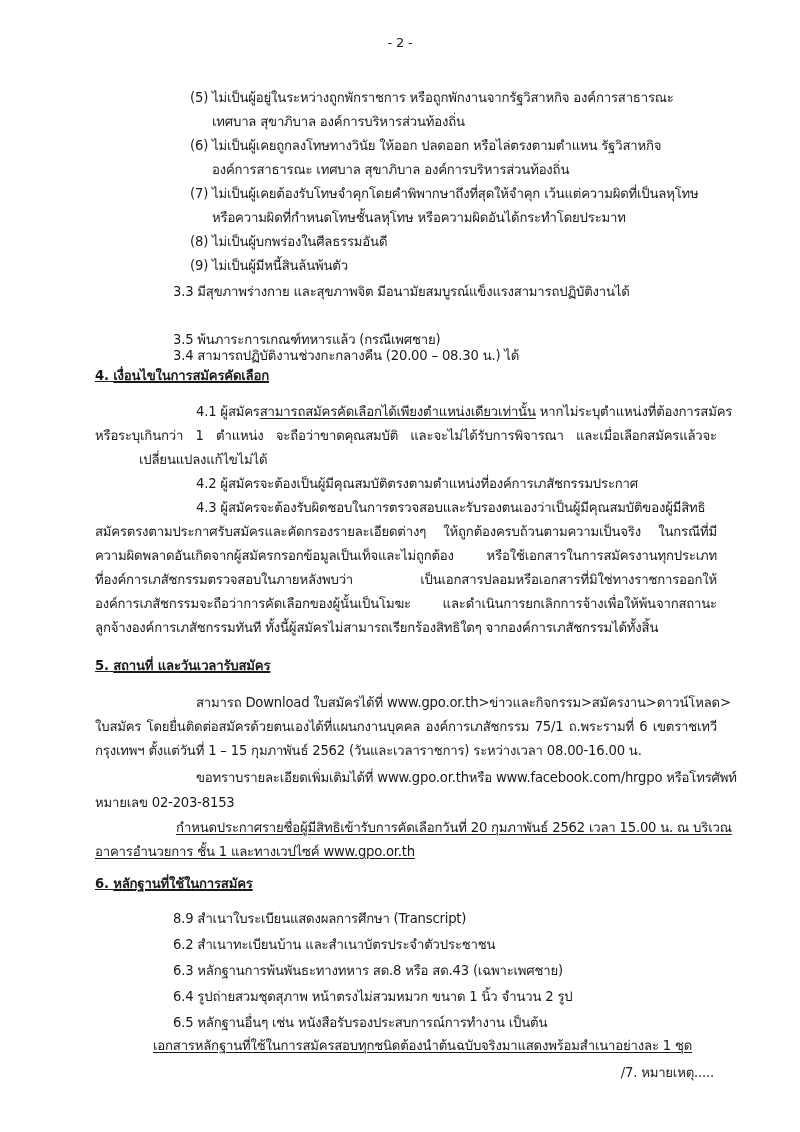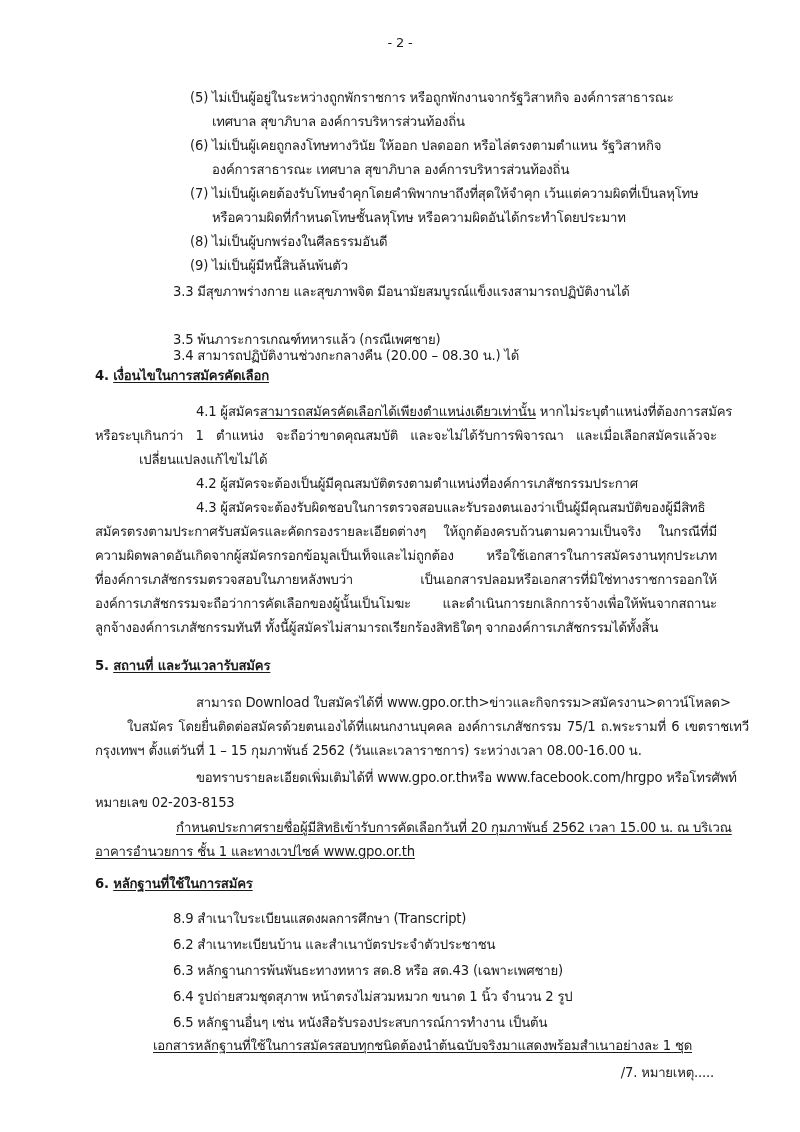--- a/index.html
+++ b/index.html
@@ -32,20 +32,21 @@
       font-size: 13px;
     }
     .line {
       position: absolute;
       white-space: nowrap;
       line-height: 20px;
     }
     .u { text-decoration: underline; text-underline-offset: 2px; }
     .heading {
       font-weight: bold;
+      text-decoration: underline;
     }
     .heading .htext {
       text-decoration: underline;
       text-underline-offset: 2px;
     }
     .justify {
       position: absolute;
       width: 622px;
       text-align: justify;
       text-align-last: justify;
@@ -111,21 +112,21 @@
   <div class="justify" style="left:95px;top:570px;">ที่องค์การเภสัชกรรมตรวจสอบในภายหลังพบว่า เป็นเอกสารปลอมหรือเอกสารที่มิใช่ทางราชการออกให้</div>
   <div class="justify" style="left:95px;top:594px;">องค์การเภสัชกรรมจะถือว่าการคัดเลือกของผู้นั้นเป็นโมฆะ และดำเนินการยกเลิกการจ้างเพื่อให้พ้นจากสถานะ</div>
   <div class="line" style="left:95px;top:618px;">ลูกจ้างองค์การเภสัชกรรมทันที ทั้งนี้ผู้สมัครไม่สามารถเรียกร้องสิทธิใดๆ จากองค์การเภสัชกรรมได้ทั้งสิ้น</div>
 
   <div class="line heading" style="left:95px;top:656px;">
     <span>5.</span>
     <span class="htext">สถานที่ และวันเวลารับสมัคร</span>
   </div>
 
   <div class="line" style="left:196px;top:693px;">สามารถ Download  ใบสมัครได้ที่ www.gpo.or.th&gt;ข่าวและกิจกรรม&gt;สมัครงาน&gt;ดาวน์โหลด&gt;</div>
-  <div class="justify" style="left:95px;top:717px;margin-left:32px;">ใบสมัคร โดยยื่นติดต่อสมัครด้วยตนเองได้ที่แผนกงานบุคคล องค์การเภสัชกรรม 75/1 ถ.พระรามที่ 6 เขตราชเทวี</div>
+  <div class="justify" style="left:95px;top:717px;">ใบสมัคร โดยยื่นติดต่อสมัครด้วยตนเองได้ที่แผนกงานบุคคล องค์การเภสัชกรรม 75/1 ถ.พระรามที่ 6 เขตราชเทวี</div>
   <div class="line" style="left:95px;top:741px;">กรุงเทพฯ ตั้งแต่วันที่ 1 – 15 กุมภาพันธ์ 2562 (วันและเวลาราชการ) ระหว่างเวลา 08.00-16.00 น.</div>
 
   <div class="line" style="left:196px;top:768px;">ขอทราบรายละเอียดเพิ่มเติมได้ที่ www.gpo.or.thหรือ  www.facebook.com/hrgpo หรือโทรศัพท์</div>
   <div class="line" style="left:95px;top:793px;">หมายเลข 02-203-8153</div>
 
   <div class="line u" style="left:176px;top:818px;">กำหนดประกาศรายชื่อผู้มีสิทธิเข้ารับการคัดเลือกวันที่ 20 กุมภาพันธ์ 2562 เวลา 15.00 น. ณ บริเวณ</div>
   <div class="line u" style="left:95px;top:842px;">อาคารอำนวยการ ชั้น 1 และทางเวปไซค์ www.gpo.or.th</div>
 
   <div class="line heading" style="left:95px;top:874px;">
     <span>6.</span>

